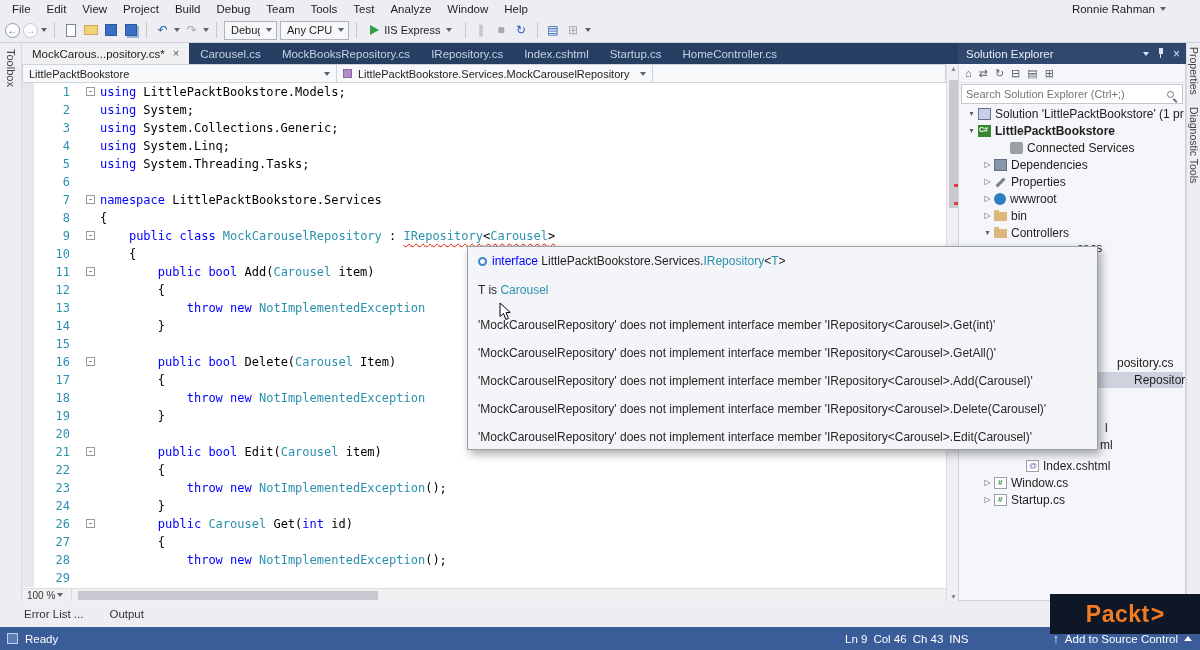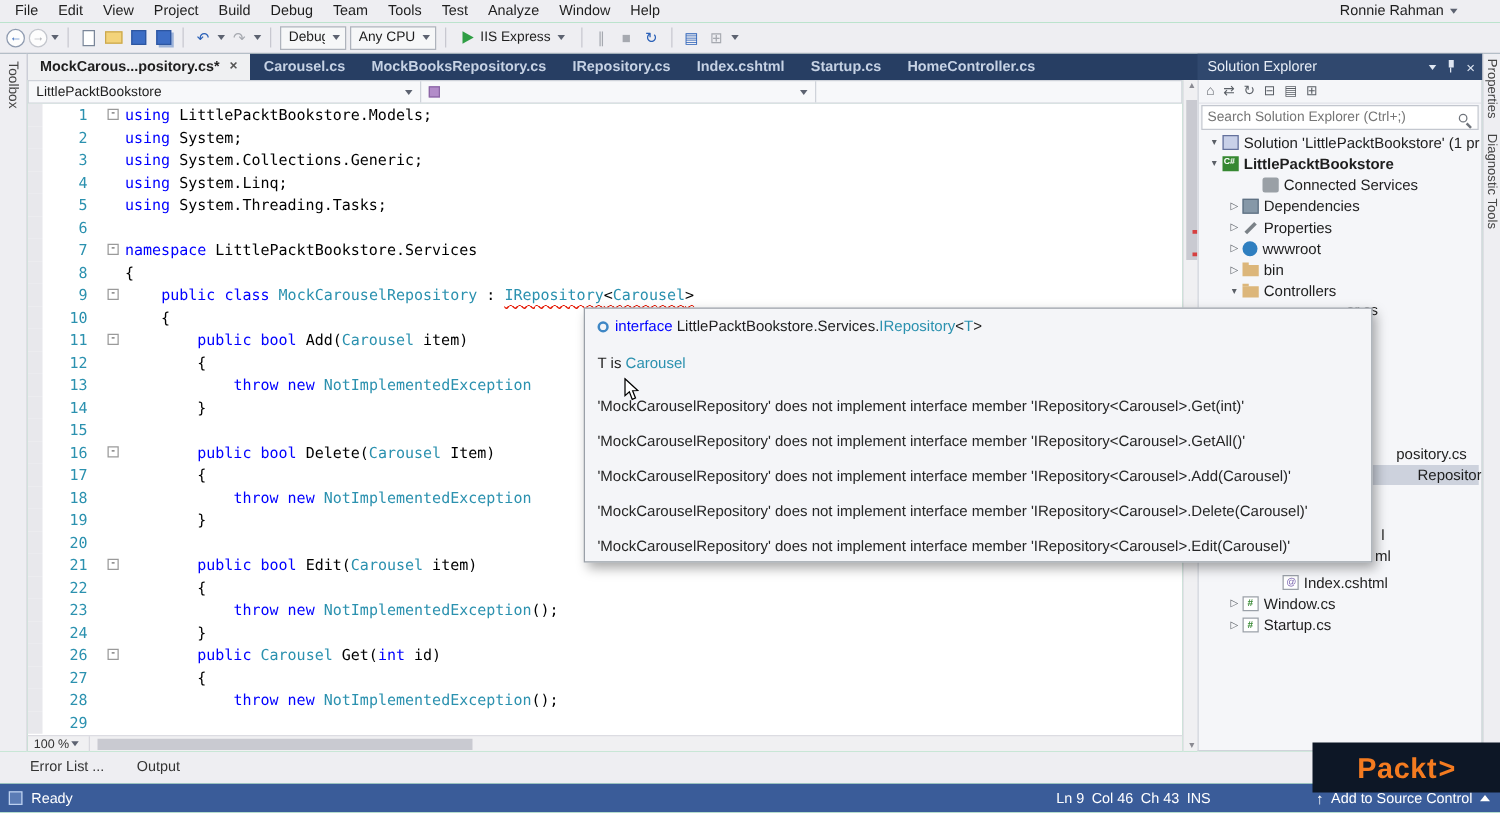--- a/index.html
+++ b/index.html
@@ -1,17 +1,17 @@
 <!DOCTYPE html>
 <html><head>
 <meta charset="utf-8">
 <style>
 *{margin:0;padding:0;box-sizing:border-box;}
 html,body{width:1200px;height:650px;}
-.window{position:relative;width:1200px;height:650px;background:#22c55e;font-family:"Liberation Sans",sans-serif;color:#1e1e1e;overflow:hidden;}
+.window{position:relative;width:1200px;height:650px;background:#f0abfc;font-family:"Liberation Sans",sans-serif;color:#1e1e1e;overflow:hidden;}
 
 
 .menubar{position:absolute;top:0;left:0;width:100%;height:18px;display:flex;align-items:center;background:#eeeef2;font-size:11.5px;}
 .menu-items{display:flex;padding-left:4px;}
 .menu-item{padding:1px 8px;cursor:default;}
 .menubar-right{margin-left:auto;display:flex;align-items:center;gap:5px;padding-right:34px;}
 .caret-down{width:0;height:0;border-left:3px solid transparent;border-right:3px solid transparent;border-top:4px solid #5c6270;display:inline-block;}
 .caret-light{border-top-color:#dfe6f2;}
 
 
@@ -26,21 +26,21 @@
 .ic-floppy.all{box-shadow:2px 2px 0 #9db3d8;}
 .combo{height:19px;background:#f6f7f8;border:1px solid #aeb3bc;display:flex;align-items:center;font-size:11px;padding:0 4px 0 6px;gap:6px;flex:none;}
 .combo-label{overflow:hidden;white-space:nowrap;display:inline-block;}
 .clip{max-width:29px;}
 .run-button{display:flex;align-items:center;gap:5px;padding:0 6px;height:19px;flex:none;}
 .play-icon{width:0;height:0;border-left:9px solid #2f9e44;border-top:5px solid transparent;border-bottom:5px solid transparent;display:inline-block;}
 
 
 .tabstrip{position:absolute;top:43px;left:0;width:100%;height:21px;background:#273e63;}
 .doc-tabs{display:flex;height:21px;padding-left:22px;align-items:stretch;}
-.doc-tab{display:flex;align-items:center;padding:0 10px;margin-right:1px;color:#c6d2e4;font-size:11.5px;white-space:nowrap;font-weight:bold;}
+.doc-tab{display:flex;align-items:center;padding:0 10px;margin-right:1px;color:#c6d2e4;font-size:11.5px;white-space:nowrap;}
 .doc-tab.active{background:#eff0f2;color:#1e1e1e;}
 .tab-close{margin-left:8px;font-size:11px;color:#555;line-height:1;}
 
 
 .se-header{position:absolute;left:958px;top:43px;width:228px;height:21px;background:#30486e;display:flex;align-items:center;color:#e8eef7;font-size:11.5px;padding:0 6px 0 8px;}
 .se-header-icons{margin-left:auto;display:flex;align-items:center;gap:8px;}
 .hdr-x{color:#dfe6f2;font-size:12px;line-height:1;}
 .pin{width:8px;height:11px;position:relative;display:inline-block;}
 .pin::before{content:"";position:absolute;left:2px;top:0;width:4px;height:6px;background:#dfe6f2;}
 .pin::after{content:"";position:absolute;left:3.5px;top:6px;width:1px;height:4px;background:#dfe6f2;}
@@ -249,20 +249,21 @@
     </span>
   </div>
 
   <div class="breadcrumb">
     <span class="crumb crumb1">
       <span>LittlePacktBookstore</span>
       <span class="caret-down"></span>
     </span>
     <span class="crumb crumb2">
       <span class="class-glyph"></span>
+      <span>LittlePacktBookstore.Services.MockCarouselRepository</span>
       <span class="caret-down"></span>
     </span>
     <span class="crumb crumb3"></span>
   </div>
 
   <div class="code-area">
     <div id="code-lines">
         <div class="code-line">
           <span class="bp-margin"></span>
           <span class="line-number">1</span>

